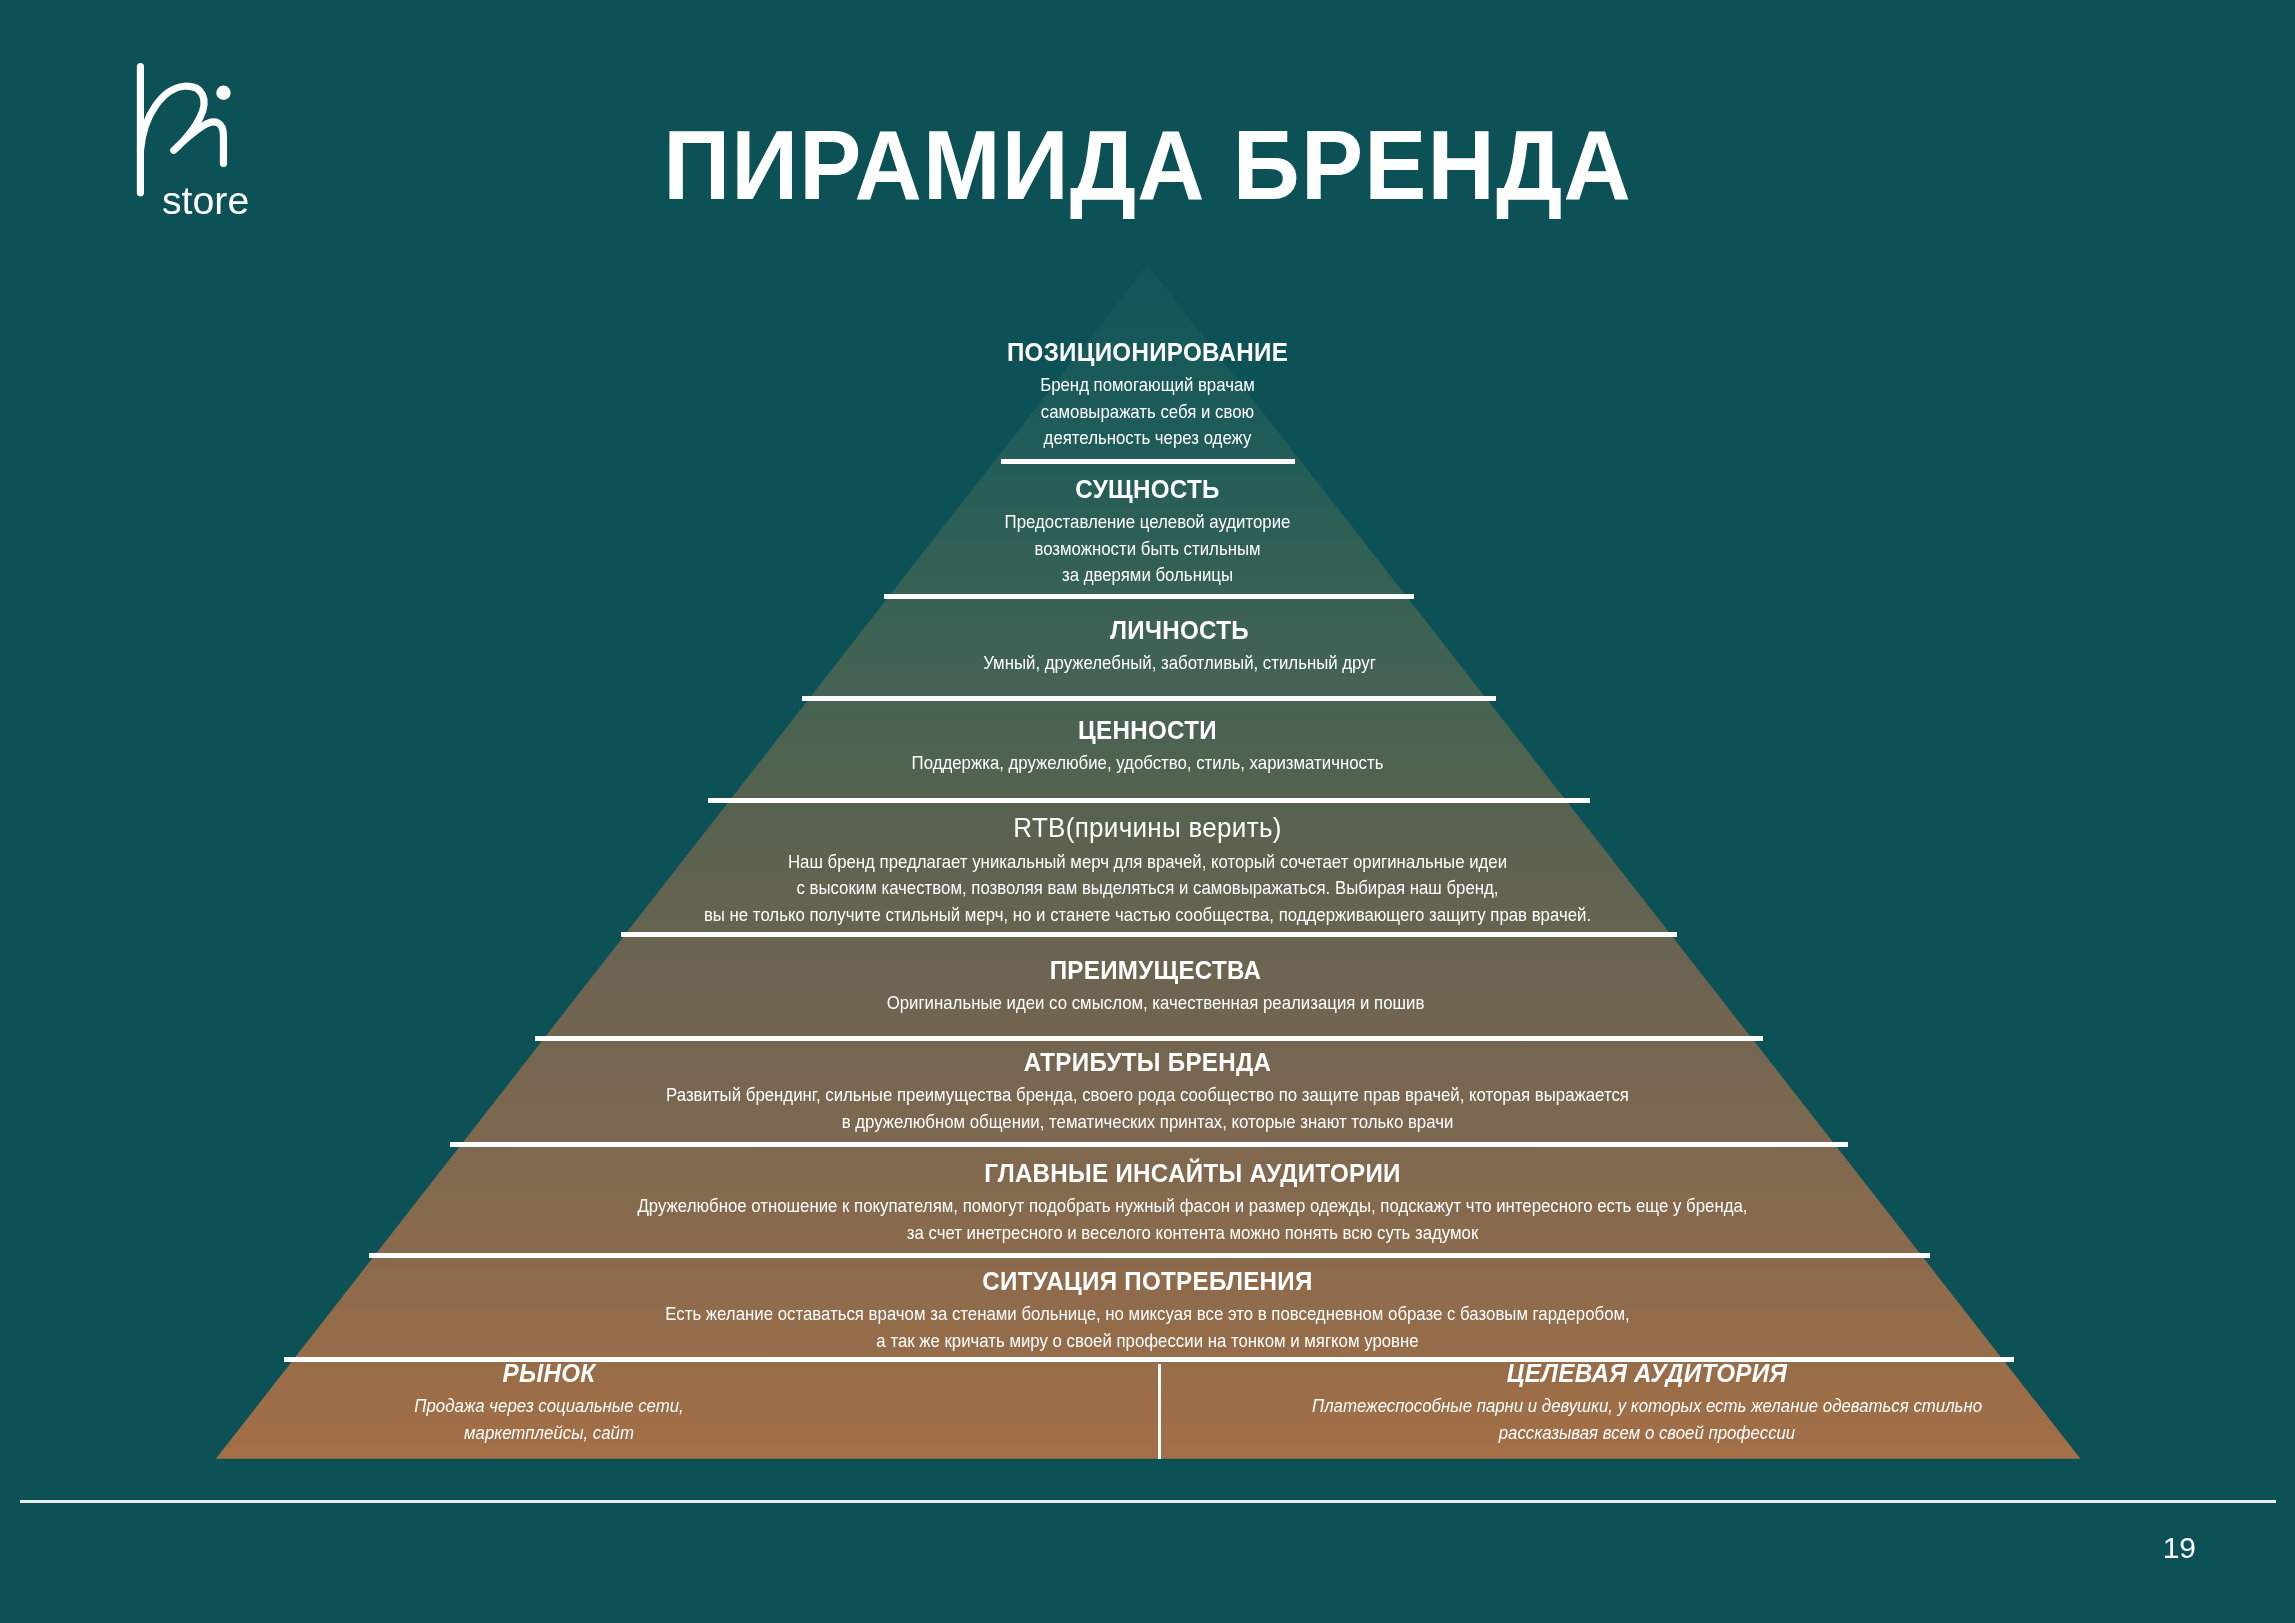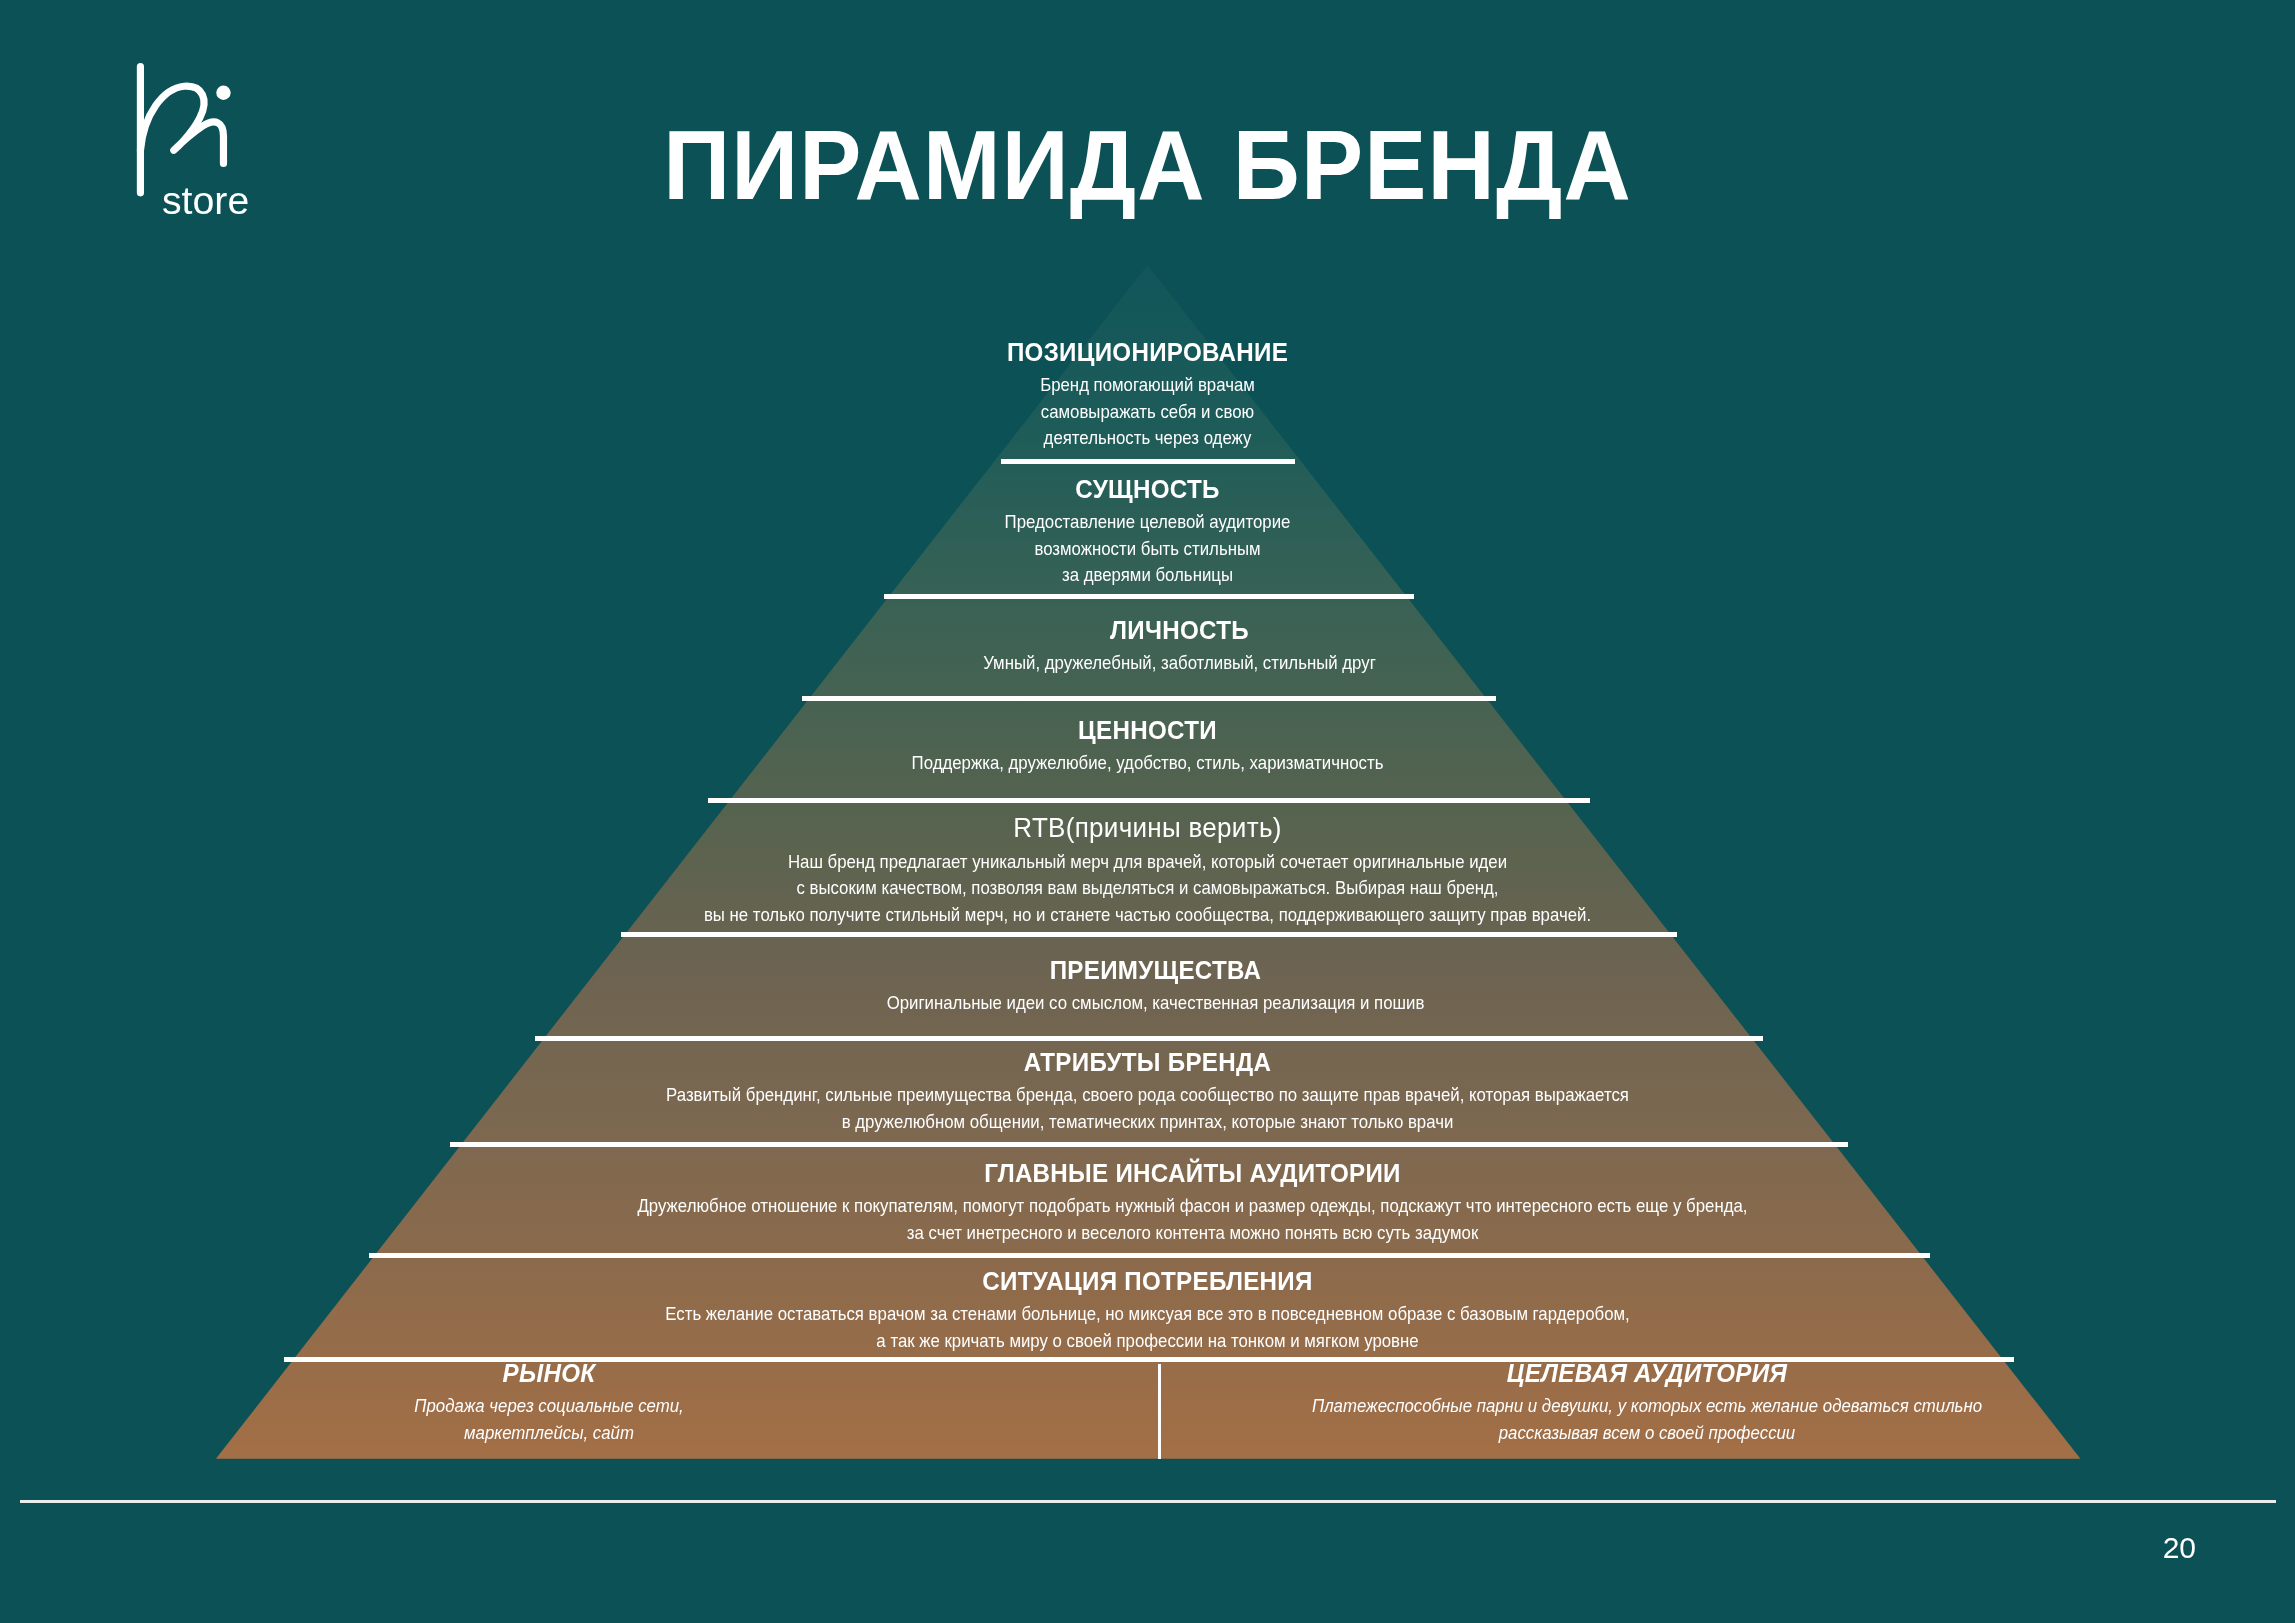--- a/index.html
+++ b/index.html
@@ -269,14 +269,14 @@
     <div class="tier-heading">ЦЕЛЕВАЯ АУДИТОРИЯ</div>
     <div class="tier-body">
       <div>Платежеспособные парни и девушки, у которых есть желание одеваться стильно</div>
       <div>рассказывая всем о своей профессии</div>
     </div>
   </div>
 </div>
 <div id="bottom-divider-vert"></div>
 
 <div id="footer-rule"></div>
-<div id="page-number">20</div>
+<div id="page-number">19</div>
 
 
 </body></html>

